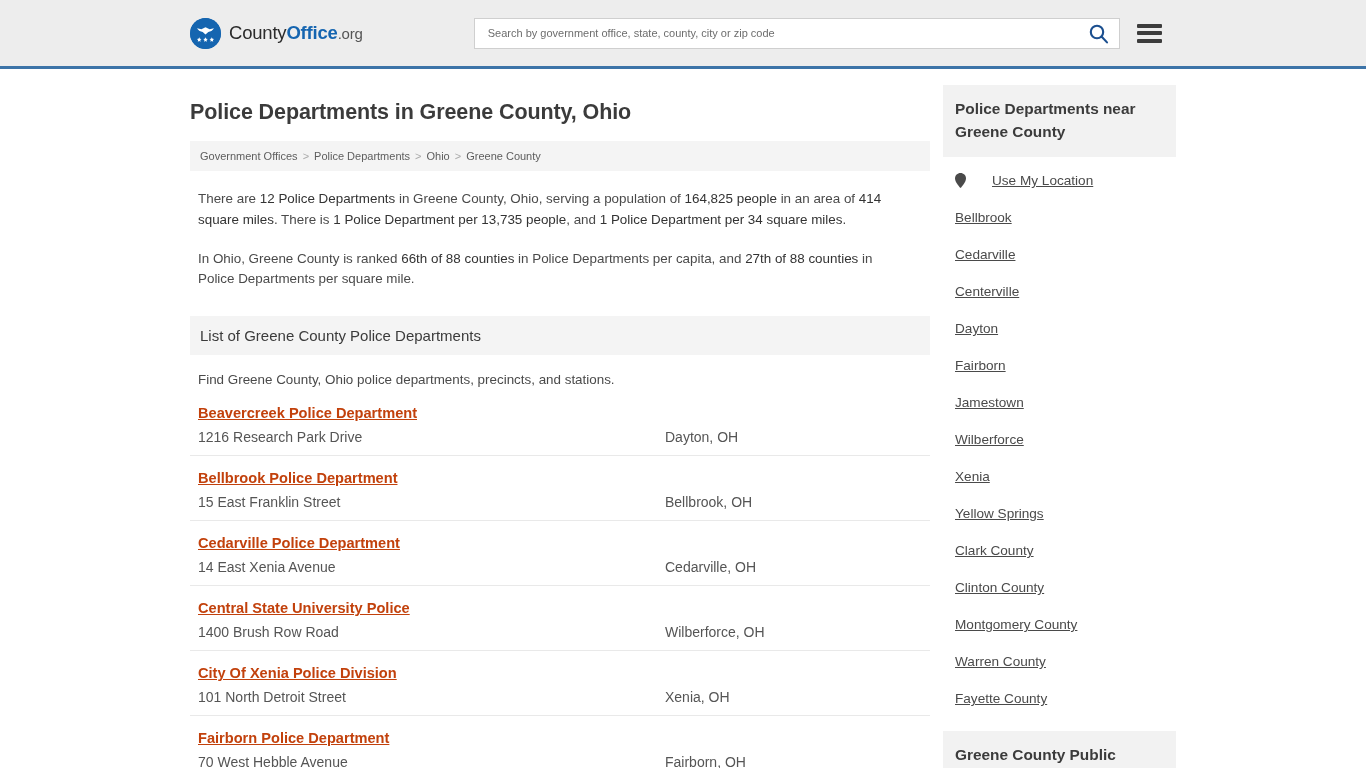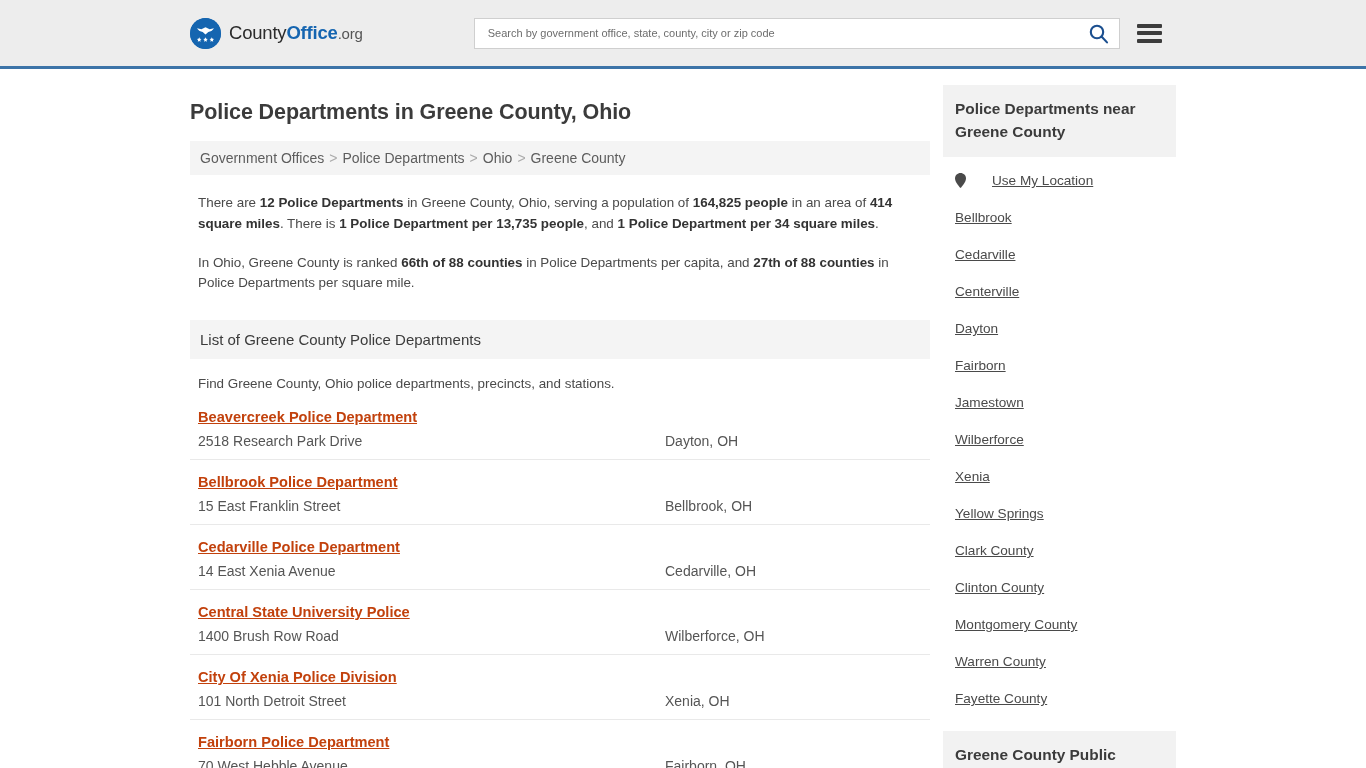--- a/index.html
+++ b/index.html
@@ -107,37 +107,37 @@
     font-size: 21.5px;
     color: #3b3b3b;
     margin: 15px 0 16px 0;
     font-weight: bold;
     letter-spacing: -0.1px;
   }
 
   .breadcrumb {
     background: #f4f4f4;
     padding: 9px 10px;
-    font-size: 14px;
+    font-size: 11px;
     color: #5d5d5d;
   }
   .breadcrumb a {
     color: #5d5d5d;
     text-decoration: none;
   }
   .breadcrumb .sep { color: #aaa; margin: 0 5px; }
 
   .intro-p {
     font-size: 13.4px;
     line-height: 1.55;
     color: #4a4a4a;
     margin: 18px 0 0 8px;
     max-width: 710px;
   }
-  .intro-p b { color: #333; font-weight: bold; }
+  .intro-p b { color: #333; font-weight: normal; }
   .intro-p.second { margin-top: 18px; }
 
   .section-head {
     background: #f4f4f4;
     padding: 11px 10px;
     margin-top: 26px;
     font-size: 15px;
     font-weight: normal;
     color: #3b3b3b;
   }
@@ -267,21 +267,21 @@
     <p class="intro-p first" id="intro1"><span>There are </span><b>12 Police Departments</b><span> in Greene County, Ohio, serving a population of </span><b>164,825 people</b><span> in an area of </span><b>414 square miles</b><span>. There is </span><b>1 Police Department per 13,735 people</b><span>, and </span><b>1 Police Department per 34 square miles</b><span>.</span></p>
     <p class="intro-p second" id="intro2"><span>In Ohio, Greene County is ranked </span><b>66th of 88 counties</b><span> in Police Departments per capita, and </span><b>27th of 88 counties</b><span> in Police Departments per square mile.</span></p>
 
     <div class="section-head">List of Greene County Police Departments</div>
     <div class="section-sub">Find Greene County, Ohio police departments, precincts, and stations.</div>
 
     <div class="listing-table" id="listing-table">
         <div class="listing-row">
           <a class="listing-name">Beavercreek Police Department</a>
           <div class="listing-meta">
-            <span class="listing-addr">2518 Research Park Drive</span>
+            <span class="listing-addr">1216 Research Park Drive</span>
             <span class="listing-city">Dayton, OH</span>
           </div>
         </div>
         <div class="listing-row">
           <a class="listing-name">Bellbrook Police Department</a>
           <div class="listing-meta">
             <span class="listing-addr">15 East Franklin Street</span>
             <span class="listing-city">Bellbrook, OH</span>
           </div>
         </div>

